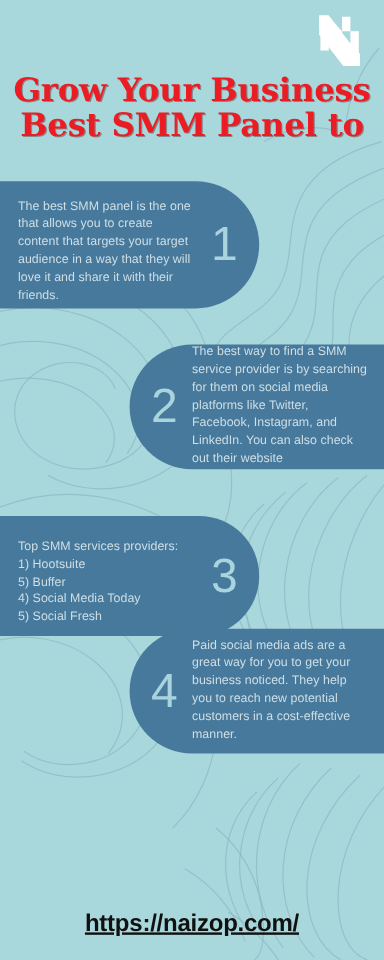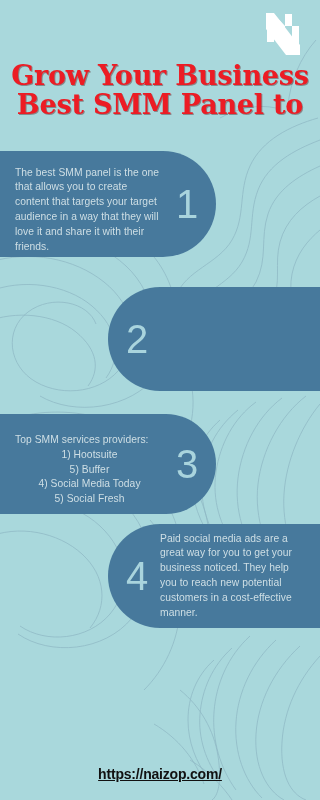--- a/index.html
+++ b/index.html
@@ -107,38 +107,38 @@
     font-size:10.3px;
     line-height:1.44;
     color:#cfdfe5;
     letter-spacing:.05px;
   }
   .panel.left  .body { order:1;margin-top:12px; }
   .panel.left  .num  { order:2; }
   .panel.right .num  { order:1; }
   .panel.right .body { order:2; }
 
-  .panel .body ul { list-style:none;text-align:center; }
+  .panel .body ul { list-style:none; }
   .panel .body li { white-space:nowrap; }
 
   
   #panel-1 { top:151px;  height:106px; width:216px; }
   #panel-2 { top:287px;  height:104px; width:212px; }
-  #panel-3 { top:414px;  height:100px; width:216px; }
+  #panel-3 { top:430px;  height:100px; width:216px; }
   #panel-4 { top:524px;  height:104px; width:212px; }
   #panel-5 { top:645px;  height:110px; width:216px; }
 
   
   #footer-url {
     position:absolute;
     bottom:18px;
     left:0;
     width:320px;
     text-align:center;
-    font-size:14px;
+    font-size:20px;
     font-weight:bold;
     color:#111111;
     text-decoration:underline;
     letter-spacing:-0.2px;
   }
 </style>
 </head>
 <body>
 
 <div id="infographic">
@@ -192,20 +192,21 @@
     <span class="tline">Best SMM Panel to</span>
   </div>
 
   <div class="panel left" id="panel-1">
     <div class="body">The best SMM panel is the one that allows you to create content that targets your target audience in a way that they will love it and share it with their friends.</div>
     <div class="num">1</div>
   </div>
 
   <div class="panel right" id="panel-2">
     <div class="num">2</div>
+    <div class="body">The best way to find a SMM service provider is by searching for them on social media platforms like Twitter, Facebook, Instagram, and LinkedIn. You can also check out their website</div>
   </div>
 
   <div class="panel left" id="panel-3">
     <div class="body">
       <div>Top SMM services providers:</div>
       <ul>
         <li>1) Hootsuite</li>
         <li>5) Buffer</li>
         <li>4) Social Media Today</li>
         <li>5) Social Fresh</li>

